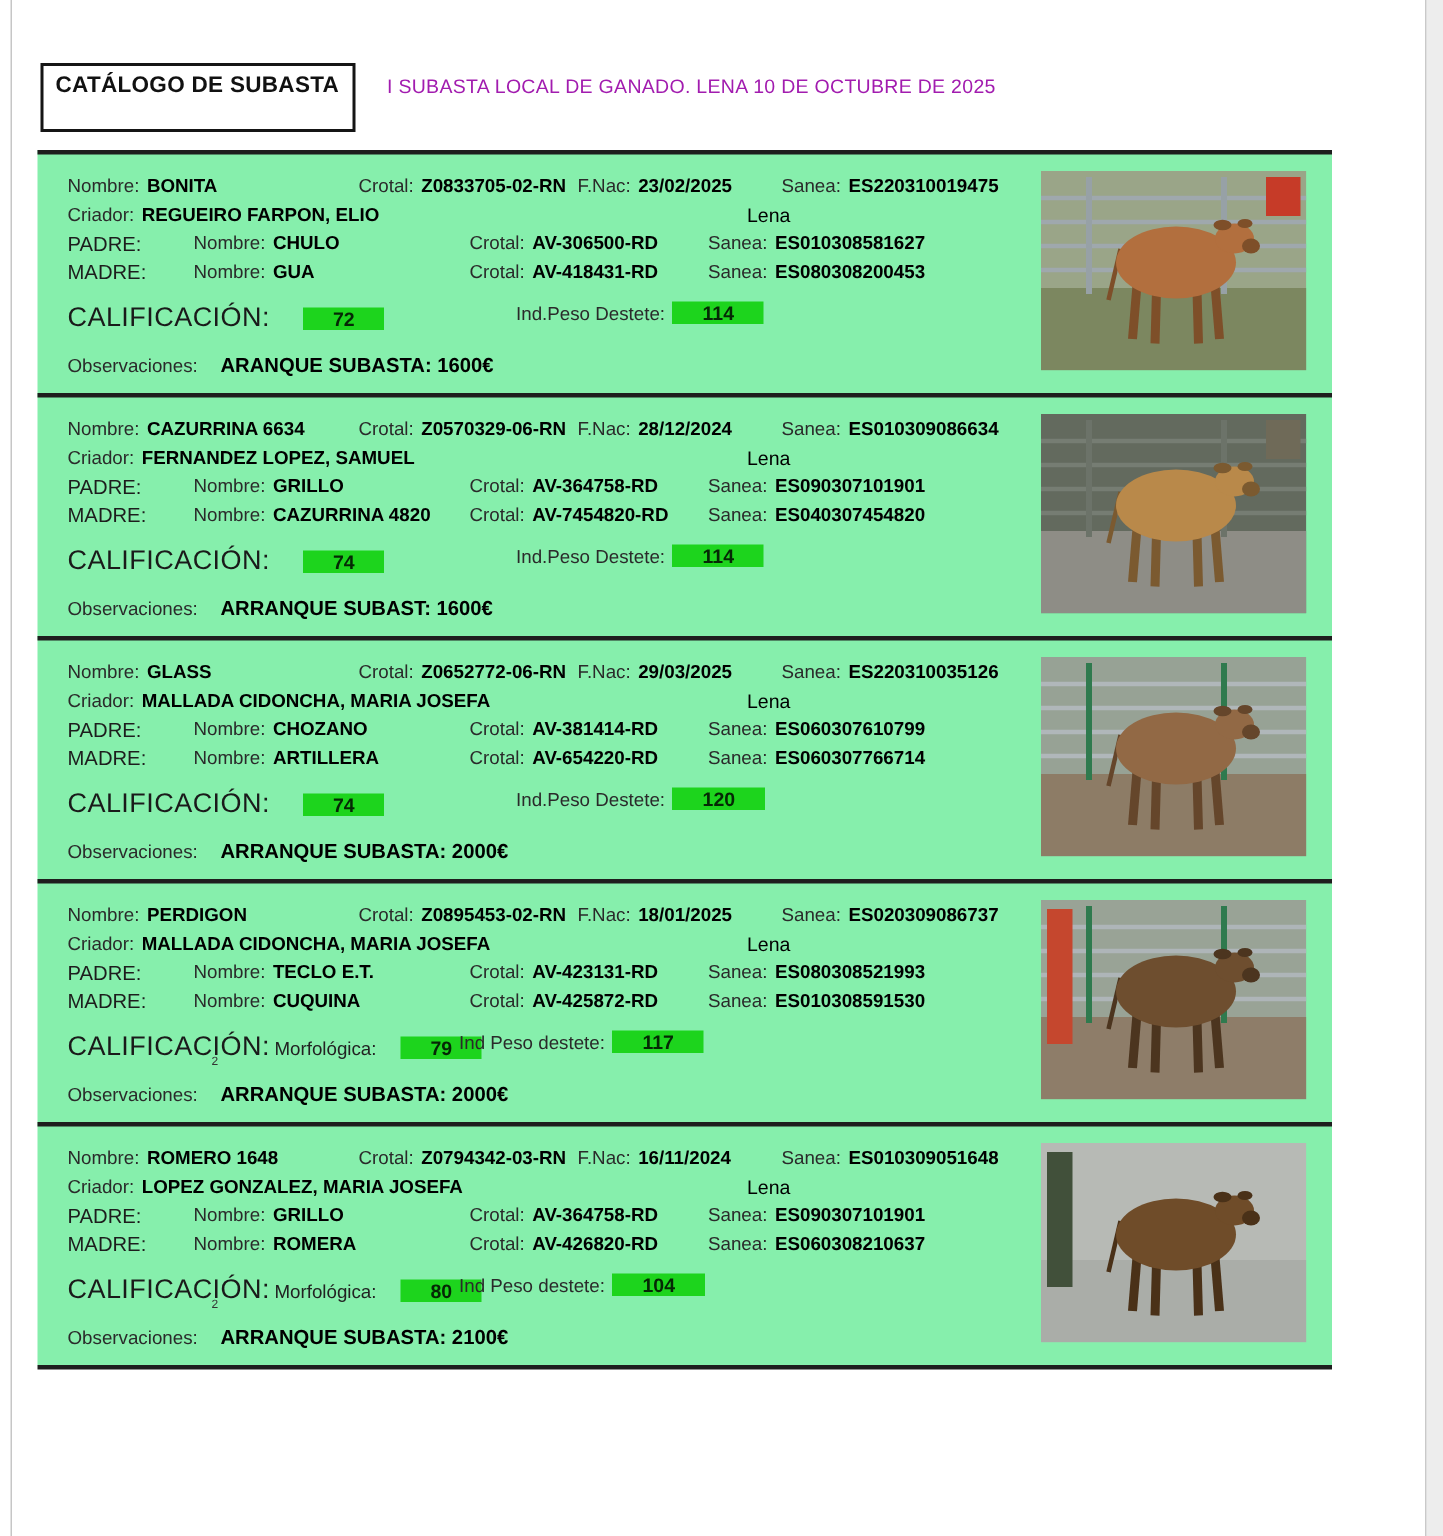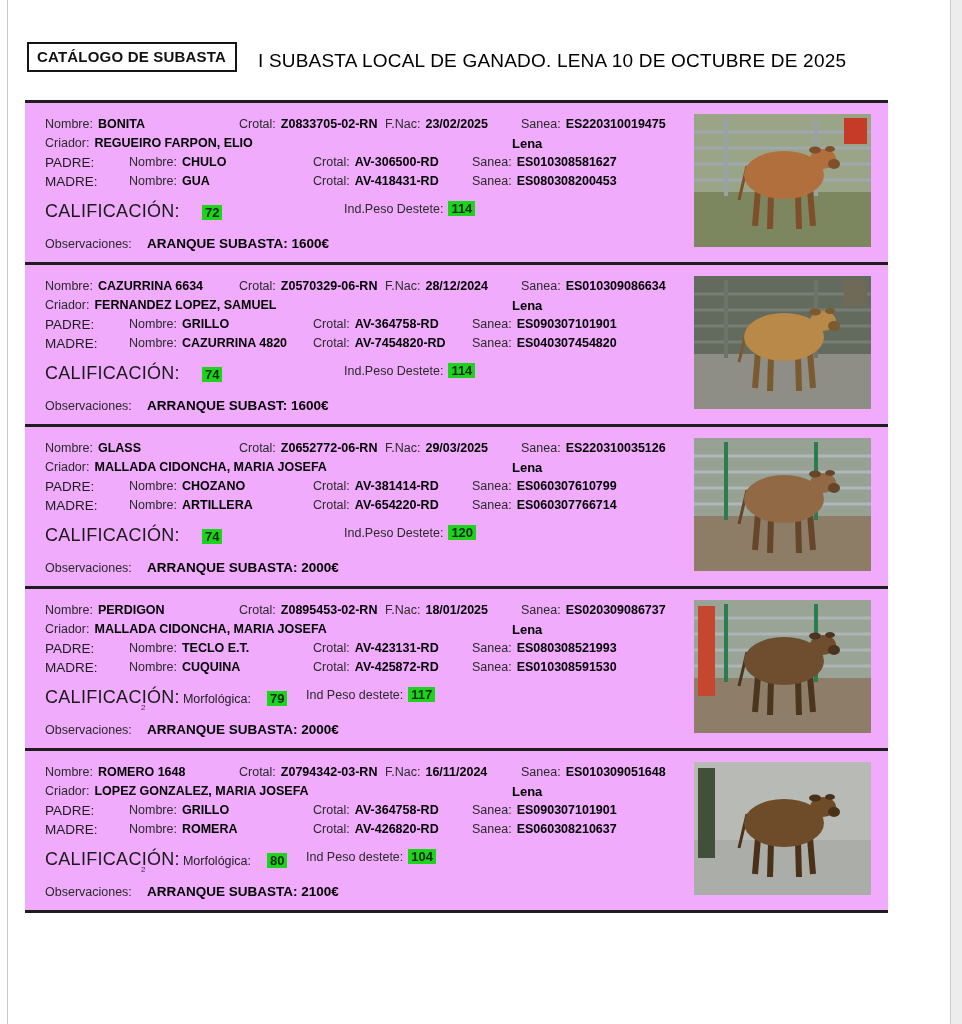--- a/index.html
+++ b/index.html
@@ -7,43 +7,43 @@
     width:962px;height:1024px;position:relative;background:#ffffff;
     font-family:"Liberation Sans",sans-serif;color:#000;overflow:hidden;
   }
   .edge-left{position:absolute;left:7px;top:0;width:1px;height:1024px;background:#c6c6c6;}
   .edge-right-line{position:absolute;left:950px;top:0;width:1px;height:1024px;background:#c9c9c9;}
   .edge-right-strip{position:absolute;left:951px;top:0;width:11px;height:1024px;background:#ededed;}
 
   
   .title-box{
     position:absolute;left:27px;top:42px;border:2px solid #151515;
-    padding:4px 9px 5px 8px;font-weight:bold;font-size:15px;letter-spacing:.2px;color:#111;
+    padding:4px 9px 21px 8px;font-weight:bold;font-size:15px;letter-spacing:.2px;color:#111;
     background:#fff;
   }
-  .subtitle{position:absolute;left:258px;top:50px;font-size:19px;color:#000000;letter-spacing:.2px;}
+  .subtitle{position:absolute;left:258px;top:50px;font-size:13px;color:#a21caf;letter-spacing:.2px;}
 
   
   .records{position:absolute;left:25px;top:100px;width:863px;border-bottom:3px solid #1e1e1e;}
-  .record{position:relative;height:162px;border-top:3px solid #1e1e1e;box-sizing:border-box;background:#f0abfc;}
+  .record{position:relative;height:162px;border-top:3px solid #1e1e1e;box-sizing:border-box;background:#86efac;}
   .row{position:absolute;left:0;right:0;white-space:nowrap;font-size:12.5px;color:#222;}
   .r1{top:14px}.r2{top:33px}.r3{top:52px}.r4{top:71px}.r5{top:98px}.r6{top:134px}
   .pair{position:absolute;white-space:nowrap;}
   .lbl{color:#2a2a2a;}
   .val{color:#000;font-weight:bold;margin-left:5px;}
   .p-nombre{left:20px}.p-crotal{left:214px}.p-fnac{left:360px}.p-sanea{left:496px}
-  .p-criador{left:20px}.p-lena{left:487px;font-weight:bold;font-size:13px;color:#000;}
+  .p-criador{left:20px}.p-lena{left:473px;font-weight:normal;font-size:13px;color:#000;}
   .parent-lbl{position:absolute;left:20px;font-size:13.5px;color:#1d1d1d;}
   .pp-nombre{left:104px}.pp-crotal{left:288px}.pp-sanea{left:447px}
   .calif-group{position:absolute;left:20px;white-space:nowrap;}
   .calif-lbl{font-size:18px;color:#1a1a1a;letter-spacing:.3px;}
   .calif-sub{position:absolute;left:96px;top:16px;font-size:8px;color:#333;}
   .morf-lbl{display:none;font-size:12.5px;color:#222;margin-left:3px;}
   .has-morf .morf-lbl{display:inline;}
-  .hl{background:var(--hl,#1dd41d);font-weight:bold;font-size:13px;padding:0 3px;color:#052805;}
+  .hl{background:var(--hl,#1dd41d);font-weight:bold;font-size:13px;padding:0 20px;color:#052805;}
   .calif-group .hl{margin-left:22px;}
   .has-morf .calif-group .hl{margin-left:16px;}
   .peso-pair{position:absolute;left:319px;font-size:12.5px;color:#222;}
   .has-morf .peso-pair{left:281px;}
   .peso-pair .hl{margin-left:5px;}
   .obs-lbl{position:absolute;left:20px;font-size:12.5px;color:#2a2a2a;}
   .obs-val{position:absolute;left:122px;top:-1px;font-size:13.5px;font-weight:bold;color:#000;text-align:right;}
   .photo{position:absolute;left:669px;top:11px;width:177px;height:133px;margin:0;padding:0;overflow:hidden;}
   .photo svg{display:block;width:100%;height:100%;}
 </style>

